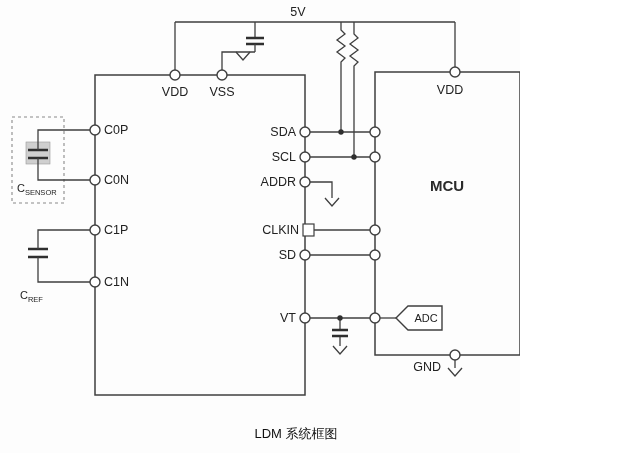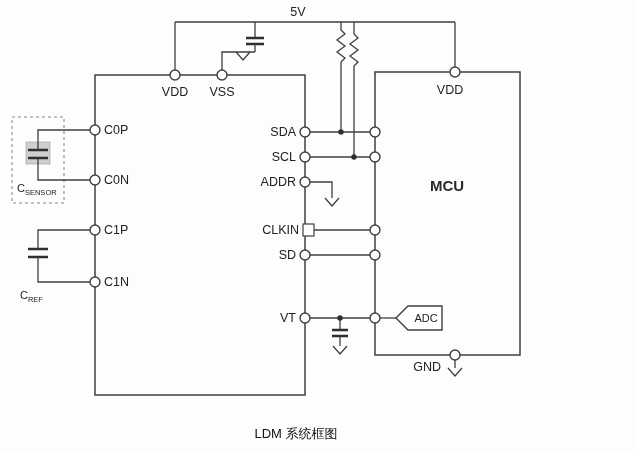--- a/index.html
+++ b/index.html
@@ -1,16 +1,16 @@
 <!DOCTYPE html>
 <html><head>
 <meta charset="utf-8">
 <style>
   html,body{margin:0;padding:0;background:#ffffff;}
-  .stage{position:relative;width:636px;height:453px;background:#fdfdfd;overflow:hidden;
+  .stage{position:relative;width:520px;height:453px;background:#fdfdfd;overflow:hidden;
          font-family:"Liberation Sans","DejaVu Sans",sans-serif;}
   svg{position:absolute;left:0;top:0;}
   text{font-family:"Liberation Sans","DejaVu Sans",sans-serif;fill:#222222;}
   .pin{font-size:12.5px;}
   .topl{font-size:12.5px;}
   .sub{font-size:7.5px;}
   .mcu{font-size:15px;font-weight:bold;fill:#2b2b2b;}
   .adc{font-size:11px;}
   .title{font-size:13px;fill:#111111;}
   .wire{stroke:#3f3f3f;stroke-width:1.3;fill:none;}

